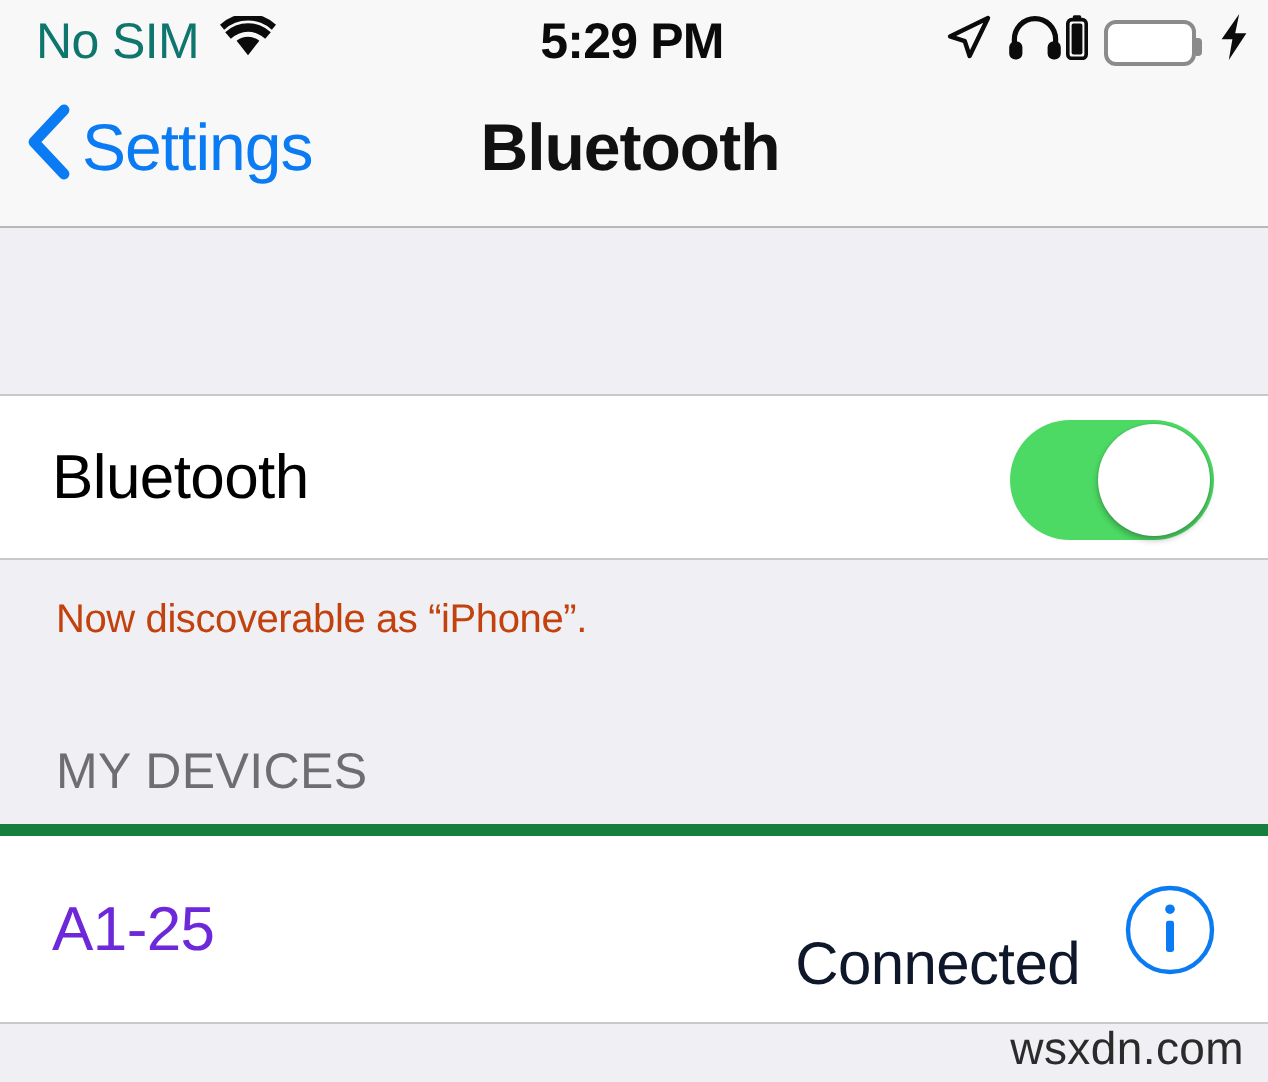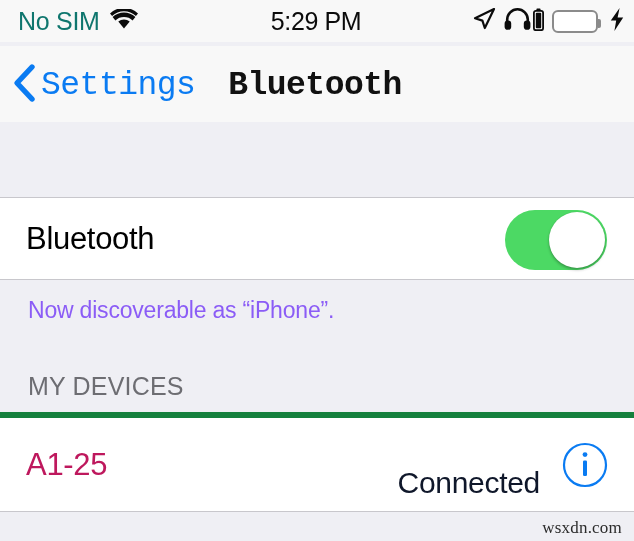--- a/index.html
+++ b/index.html
@@ -50,21 +50,21 @@
     left: 0; top: 0;
     width: 634px;
     height: 42px;
     display: flex;
     align-items: center;
     justify-content: center;
     pointer-events: none;
   }
   .status-time {
     font-size: 25px;
-    font-weight: normal;
+    font-weight: bold;
     color: #0b0b0b;
     letter-spacing: -0.4px;
     line-height: 1;
     transform: translateX(-1px);
   }
   .status-right {
     position: absolute;
     right: 10px; top: 0;
     height: 42px;
     display: flex;
@@ -102,27 +102,26 @@
     width: 3px;
     height: 9px;
     background: #8b8b8b;
     border-radius: 0 2px 2px 0;
   }
   .bolt { display: block; margin-left: 4px; }
 
   
   .nav-bar {
     position: absolute;
-    left: 0; top: 46px;
+    left: 0; top: 34px;
     width: 634px;
     height: 80px;
     background: #F8F8F8;
     border-bottom: 1px solid #b8b8bb;
     box-sizing: border-box;
-    font-family: Liberation Mono, monospace;
   }
   .nav-back {
     position: absolute;
     left: 12px; top: 0;
     height: 79px;
     display: flex;
     align-items: center;
     gap: 5px;
     cursor: pointer;
   }
@@ -205,22 +204,22 @@
     position: absolute;
     left: 0; top: 280px;
     width: 634px;
     height: 60px;
     background: #EFEFF4;
     display: flex;
     align-items: center;
   }
   .discoverable span {
     padding-left: 28px;
-    font-size: 23px;
-    color: #8b5cf6;
+    font-size: 20px;
+    color: #c2410c;
     letter-spacing: -0.2px;
   }
 
   .section-header {
     position: absolute;
     left: 0; top: 340px;
     width: 634px;
     height: 78px;
     background: #EFEFF4;
     border-bottom: 6px solid #15803d;
@@ -245,21 +244,21 @@
     border-bottom: 1px solid #c8c7cc;
     box-sizing: border-box;
     display: flex;
     align-items: center;
     cursor: pointer;
   }
   .row-device .device-name {
     position: absolute;
     left: 26px;
     font-size: 31px;
-    color: #be185d;
+    color: #6d28d9;
     letter-spacing: -0.3px;
   }
   .row-device .device-status {
     position: absolute;
     right: 94px;
     font-size: 30px;
     color: #0f172a;
     letter-spacing: -0.3px;
     margin-top: 36px;
   }
@@ -275,24 +274,24 @@
     position: absolute;
     left: 0; top: 512px;
     width: 634px;
     height: 29px;
     background: #EFEFF4;
   }
   .watermark {
     position: absolute;
     right: 12px;
     bottom: 3px;
-    font-size: 17px;
+    font-size: 23px;
     color: #2b2b2b;
     letter-spacing: 0.2px;
-    font-family: Liberation Serif, serif;
+    font-family: Liberation Sans, sans-serif;
     margin-left: 22px;
   }
 </style>
 </head>
 <body>
 
 <div class="screen">
 
   <div class="status-bar">
     <div class="status-left">

